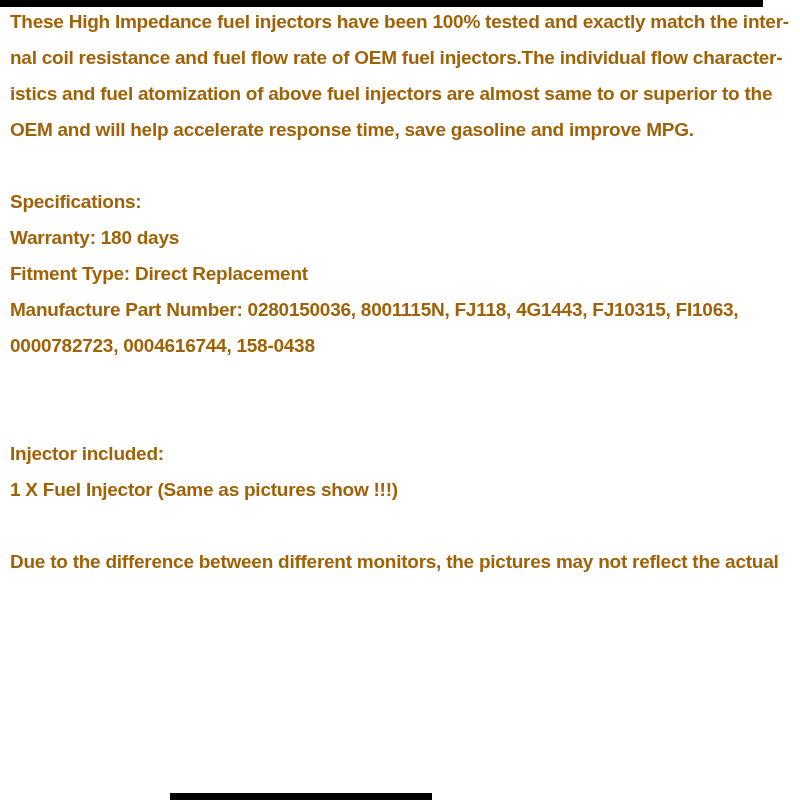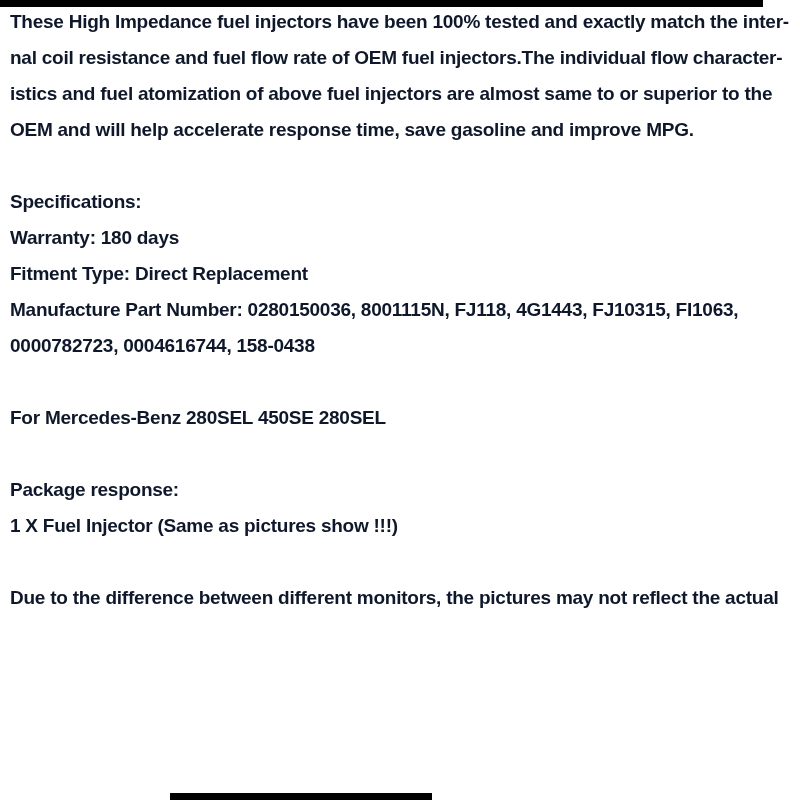--- a/index.html
+++ b/index.html
@@ -15,21 +15,21 @@
     background: #000000;
     height: 7px;
   }
   .divider-bar.top { top: 0; left: 0; width: 763px; }
   .divider-bar.bottom { bottom: 0; left: 170px; width: 262px; }
   .doc {
     position: absolute;
     top: 0; left: 0;
     width: 800px; height: 800px;
     padding: 4px 6px 0 10px;
-    color: #0f172a;
+    color: #a16207;
     font-size: 19px;
     font-weight: 700;
     letter-spacing: -0.25px;
     line-height: 36px;
     white-space: nowrap;
   }
   .line { height: 36px; }
   .gap { height: 36px; }
 </style>
 </head>
@@ -52,27 +52,26 @@
     <div class="line">Specifications:</div>
     <div class="line">Warranty: 180 days</div>
     <div class="line">Fitment Type: Direct Replacement</div>
     <div class="line">Manufacture Part Number: 0280150036, 8001115N, FJ118, 4G1443, FJ10315, FI1063,</div>
     <div class="line">0000782723, 0004616744, 158-0438</div>
   </div>
 
   <div class="gap"></div>
 
   <div>
-    <div class="line">For Mercedes-Benz 280SEL 450SE 280SEL</div>
   </div>
 
   <div class="gap"></div>
 
   <div>
-    <div class="line">Package response:</div>
+    <div class="line">Injector included:</div>
     <div class="line">1 X Fuel Injector (Same as pictures show !!!)</div>
   </div>
 
   <div class="gap"></div>
 
   <div>
     <div class="line">Due to the difference between different monitors, the pictures may not reflect the actual</div>
   </div>
 
 </div>

